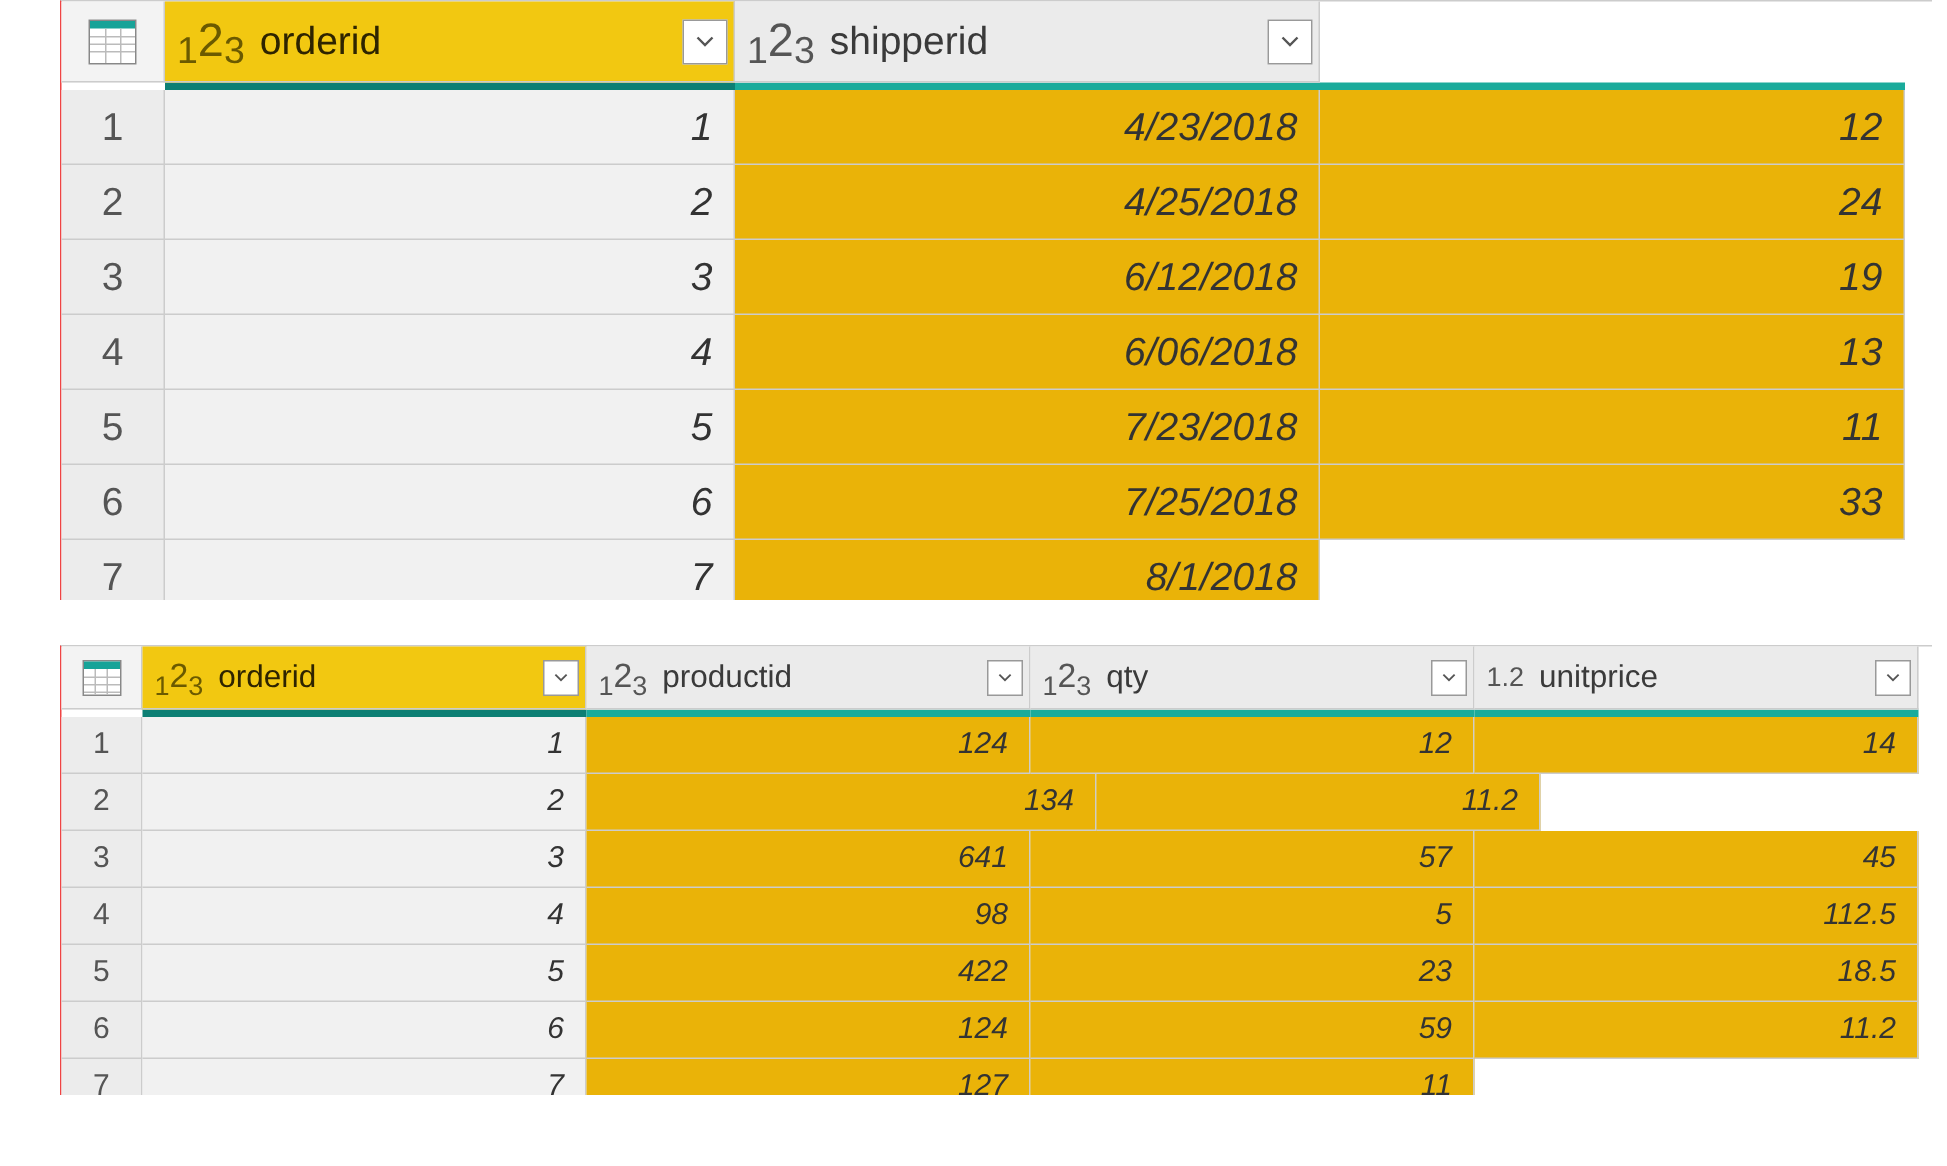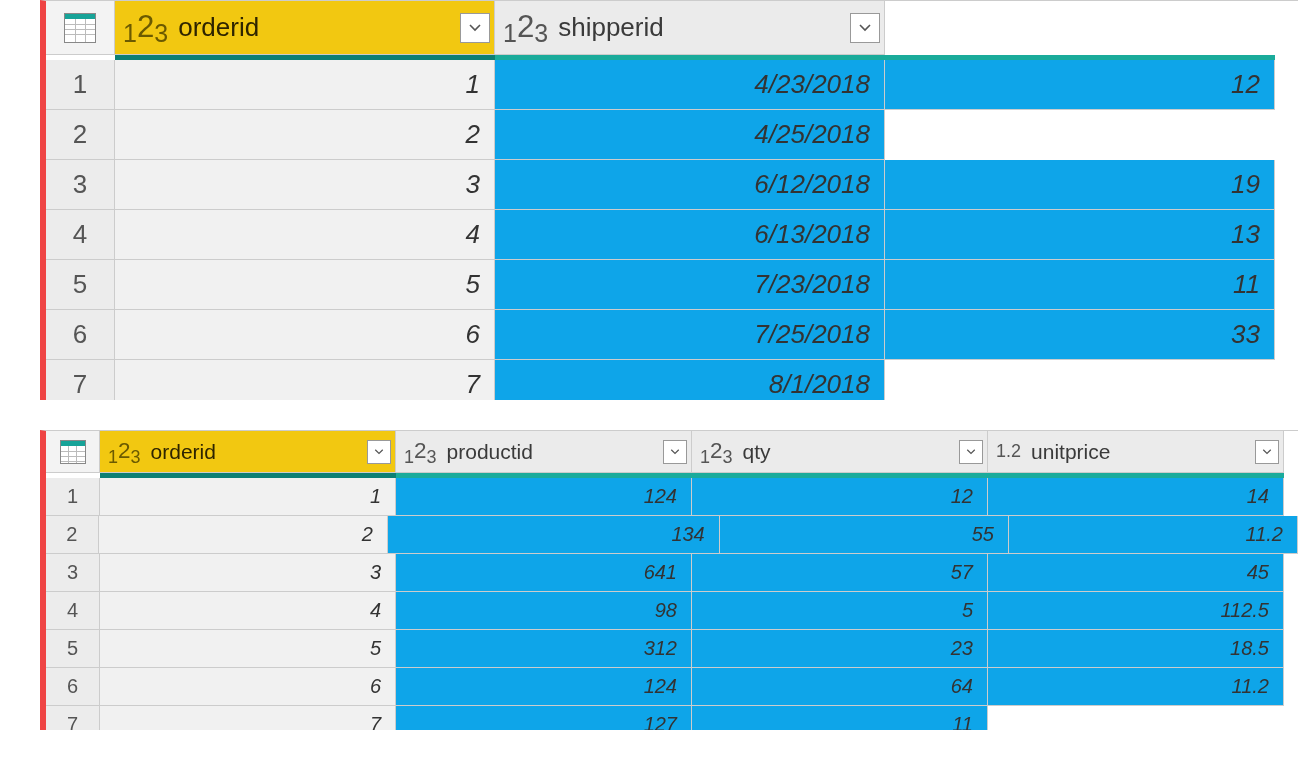--- a/index.html
+++ b/index.html
@@ -8,23 +8,23 @@
     background: #ffffff;
     font-family: "Segoe UI", Arial, sans-serif;
     font-size: 16px;
     color: #333;
   }
   .wrap {
     width: 1298px;
     padding: 0 0 20px 0;
   }
   .grid {
-    margin: 0 0 40px 40px;
+    margin: 0 10px 40px 40px;
     border-top: 1px solid #ccc;
-    border-left: 6px solid #ef4444;
+    border-left: 1px solid #ef4444;
     position: relative;
   }
   .hdr-row, .data-row {
     display: flex;
   }
   .corner-cell, .rownum-cell, .hdr-cell, .data-cell {
     border-right: 1px solid #ccc;
     border-bottom: 1px solid #ccc;
     box-sizing: border-box;
     display: flex;
@@ -90,21 +90,21 @@
   .grid-a .dropdown-btn svg { width: 12px; height: 8px; }
 
   .rownum-cell {
     background: #ececec;
     justify-content: center;
     color: #555;
     font-size: 20px;
   }
   .grid-a .rownum-cell { font-size: 26px; }
   .data-cell {
-    background: #0ea5e9;
+    background: #eab308;
     justify-content: flex-end;
     padding: 0 14px;
     font-style: italic;
     color: #333;
     font-size: 20px;
   }
   .grid-a .data-cell { font-size: 26px; }
   .data-cell.sel-col { background: #f1f1f1; }
 
   .sel-underline {
@@ -201,31 +201,32 @@
         <div class="data-row">
           <div class="rownum-cell" style="width:69px">1</div>
           <div class="data-cell sel-col" style="width:380px">1</div>
           <div class="data-cell" style="width:390px">4/23/2018</div>
           <div class="data-cell" style="width:390px">12</div>
         </div>
         <div class="data-row">
           <div class="rownum-cell" style="width:69px">2</div>
           <div class="data-cell sel-col" style="width:380px">2</div>
           <div class="data-cell" style="width:390px">4/25/2018</div>
+          <div class="data-cell" style="width:390px">24</div>
         </div>
         <div class="data-row">
           <div class="rownum-cell" style="width:69px">3</div>
           <div class="data-cell sel-col" style="width:380px">3</div>
           <div class="data-cell" style="width:390px">6/12/2018</div>
           <div class="data-cell" style="width:390px">19</div>
         </div>
         <div class="data-row">
           <div class="rownum-cell" style="width:69px">4</div>
           <div class="data-cell sel-col" style="width:380px">4</div>
-          <div class="data-cell" style="width:390px">6/13/2018</div>
+          <div class="data-cell" style="width:390px">6/06/2018</div>
           <div class="data-cell" style="width:390px">13</div>
         </div>
         <div class="data-row">
           <div class="rownum-cell" style="width:69px">5</div>
           <div class="data-cell sel-col" style="width:380px">5</div>
           <div class="data-cell" style="width:390px">7/23/2018</div>
           <div class="data-cell" style="width:390px">11</div>
         </div>
         <div class="data-row">
           <div class="rownum-cell" style="width:69px">6</div>
@@ -300,49 +301,48 @@
           <div class="rownum-cell" style="width:54px">1</div>
           <div class="data-cell sel-col" style="width:296px">1</div>
           <div class="data-cell" style="width:296px">124</div>
           <div class="data-cell" style="width:296px">12</div>
           <div class="data-cell" style="width:296px">14</div>
         </div>
         <div class="data-row">
           <div class="rownum-cell" style="width:54px">2</div>
           <div class="data-cell sel-col" style="width:296px">2</div>
           <div class="data-cell" style="width:340px">134</div>
-          <div class="data-cell" style="width:296px">55</div>
           <div class="data-cell" style="width:296px">11.2</div>
         </div>
         <div class="data-row">
           <div class="rownum-cell" style="width:54px">3</div>
           <div class="data-cell sel-col" style="width:296px">3</div>
           <div class="data-cell" style="width:296px">641</div>
           <div class="data-cell" style="width:296px">57</div>
           <div class="data-cell" style="width:296px">45</div>
         </div>
         <div class="data-row">
           <div class="rownum-cell" style="width:54px">4</div>
           <div class="data-cell sel-col" style="width:296px">4</div>
           <div class="data-cell" style="width:296px">98</div>
           <div class="data-cell" style="width:296px">5</div>
           <div class="data-cell" style="width:296px">112.5</div>
         </div>
         <div class="data-row">
           <div class="rownum-cell" style="width:54px">5</div>
           <div class="data-cell sel-col" style="width:296px">5</div>
-          <div class="data-cell" style="width:296px">312</div>
+          <div class="data-cell" style="width:296px">422</div>
           <div class="data-cell" style="width:296px">23</div>
           <div class="data-cell" style="width:296px">18.5</div>
         </div>
         <div class="data-row">
           <div class="rownum-cell" style="width:54px">6</div>
           <div class="data-cell sel-col" style="width:296px">6</div>
           <div class="data-cell" style="width:296px">124</div>
-          <div class="data-cell" style="width:296px">64</div>
+          <div class="data-cell" style="width:296px">59</div>
           <div class="data-cell" style="width:296px">11.2</div>
         </div>
         <div class="data-row">
           <div class="rownum-cell" style="width:54px">7</div>
           <div class="data-cell sel-col" style="width:296px">7</div>
           <div class="data-cell" style="width:296px">127</div>
           <div class="data-cell" style="width:296px">11</div>
         </div>
       </div>
   </div>

